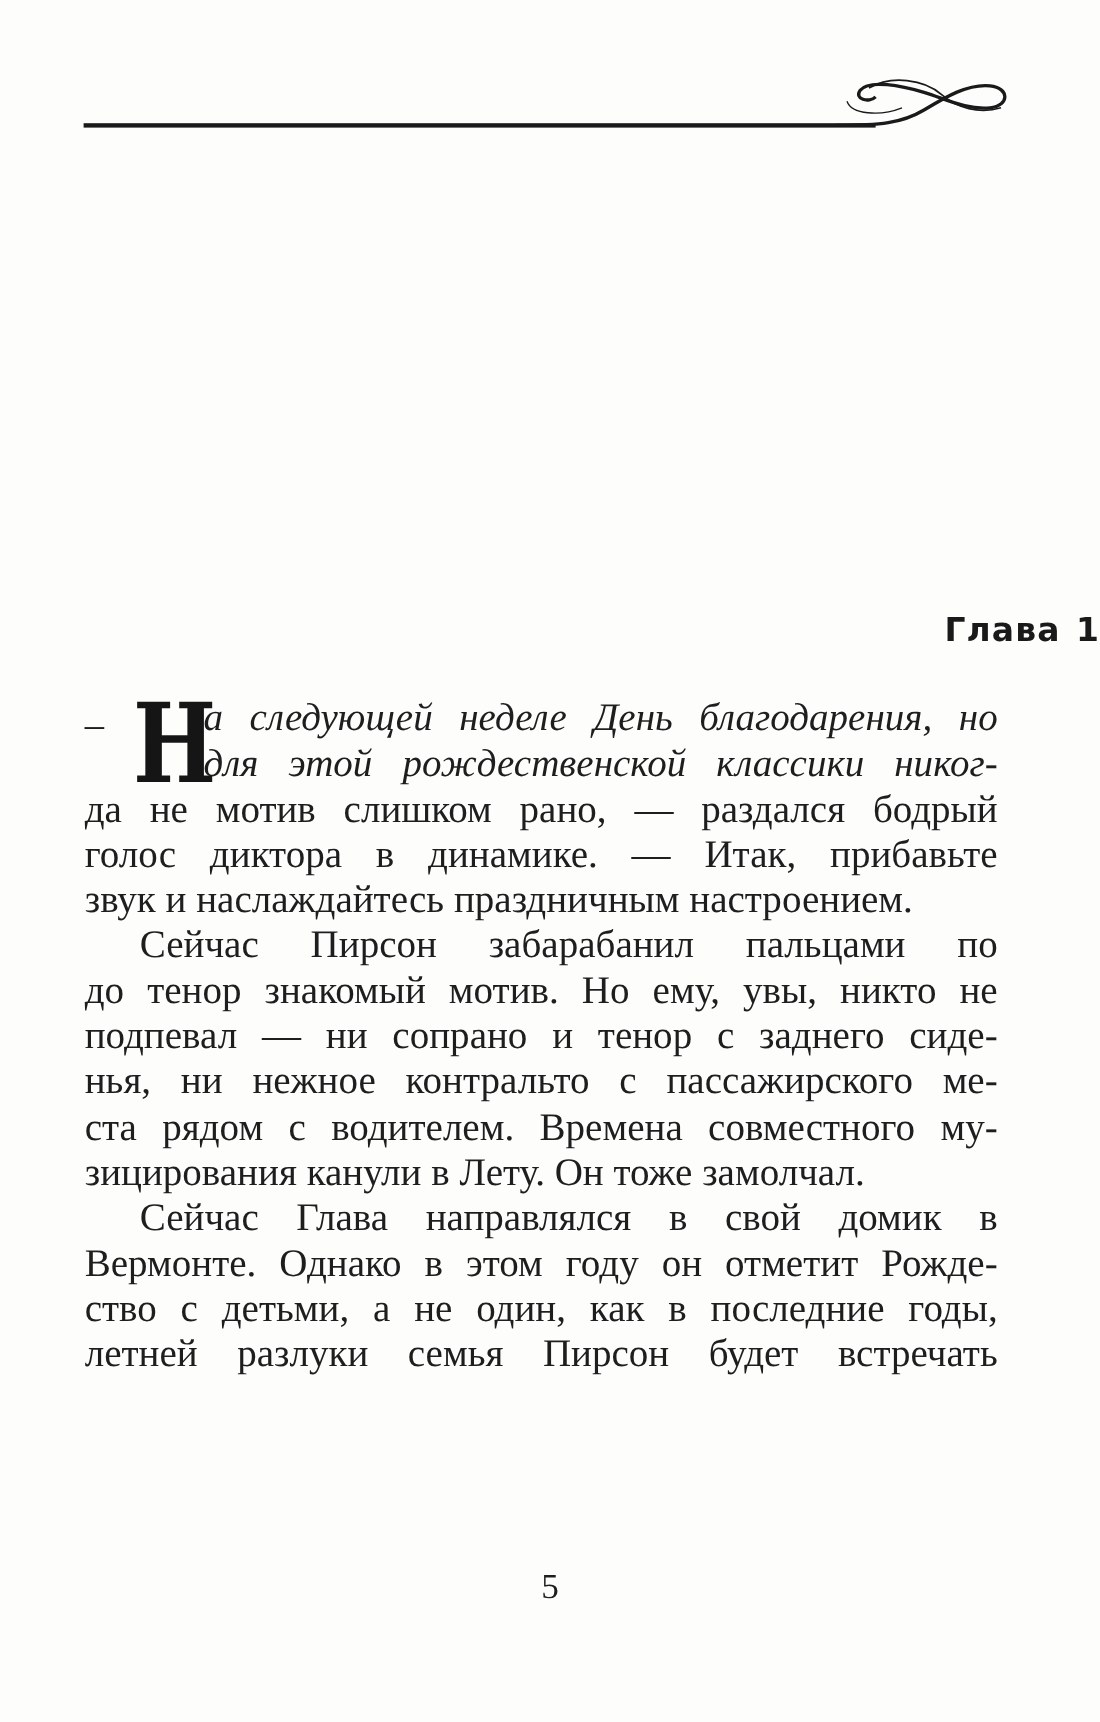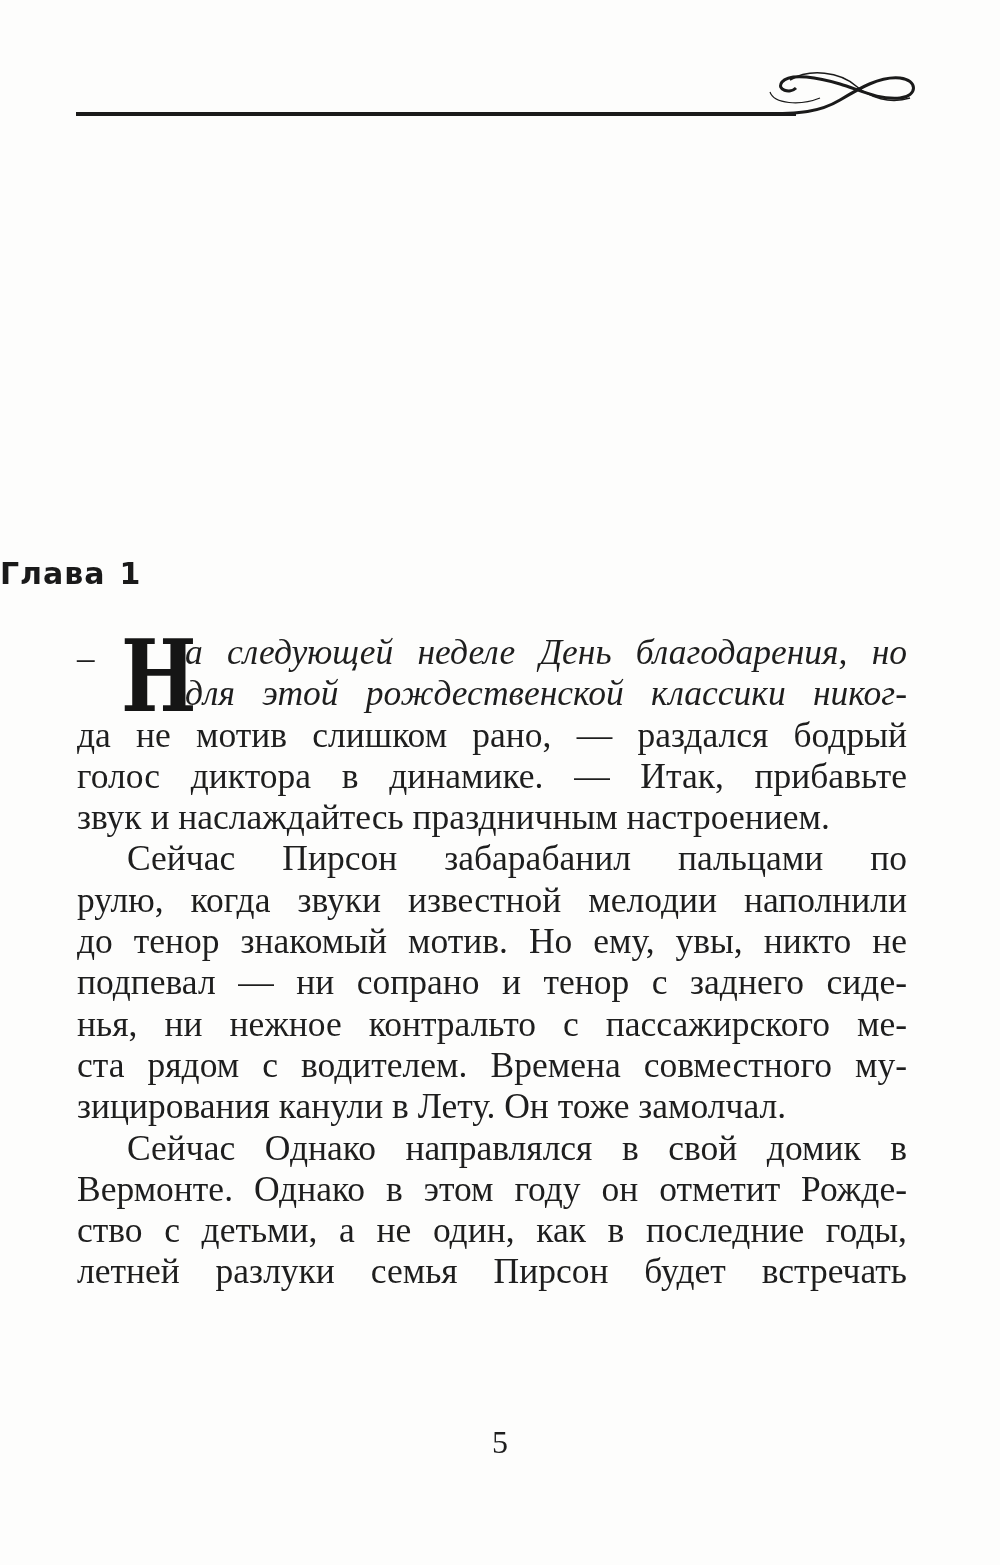--- a/index.html
+++ b/index.html
@@ -5,21 +5,21 @@
   html, body { margin: 0; padding: 0; }
   body {
     width: 1000px; height: 1565px; background: #fdfdfc; position: relative; overflow: hidden;
     font-family: "Liberation Serif", "DejaVu Serif", serif; color: #1e1e1e;
   }
   .header-rule {
     position: absolute; left: 76px; top: 112px; width: 720px; height: 4px; background: #1a1a1a;
   }
   .flourish { position: absolute; left: 760px; top: 62px; width: 160px; height: 60px; }
   .chapter-title {
-    position: absolute; left: 0; width: 1000px; top: 556px; text-align: left;
+    position: absolute; left: 0; width: 1000px; top: 556px; text-align: right;
     font-family: "DejaVu Sans", sans-serif; font-weight: bold; font-size: 30px; letter-spacing: 1px; color: #1a1a1a;
   }
   .chapter-title .num { margin-left: 14px; }
   .body-text {
     position: absolute; left: 77px; width: 830px; top: 632px;
     font-size: 35.5px; line-height: 41.3px;
   }
   .line { white-space: nowrap; text-align: justify; text-align-last: justify; height: 41.3px; }
   .line.last { text-align-last: left; }
   .indent { padding-left: 50px; }
@@ -54,28 +54,27 @@
     <span class="dropcap-dash">–</span>
     <span class="dropcap">Н</span>
     <div class="line dropcap-line">а следующей неделе День благодарения, но</div>
     <div class="line dropcap-line">для этой рождественской классики никог-</div>
     <div class="line">да не мотив слишком рано, — раздался бодрый</div>
     <div class="line">голос диктора в динамике. — Итак, прибавьте</div>
     <div class="line last">звук и наслаждайтесь праздничным настроением.</div>
   </div>
   <div>
     <div class="line indent">Сейчас Пирсон забарабанил пальцами по</div>
-    <div class="line">рулю, когда звуки известной мелодии наполнили</div>
     <div class="line">до тенор знакомый мотив. Но ему, увы, никто не</div>
     <div class="line">подпевал — ни сопрано и тенор с заднего сиде-</div>
     <div class="line">нья, ни нежное контральто с пассажирского ме-</div>
     <div class="line">ста рядом с водителем. Времена совместного му-</div>
     <div class="line last">зицирования канули в Лету. Он тоже замолчал.</div>
   </div>
   <div>
-    <div class="line indent">Сейчас Однако направлялся в свой домик в</div>
+    <div class="line indent">Сейчас Глава направлялся в свой домик в</div>
     <div class="line">Вермонте. Однако в этом году он отметит Рожде-</div>
     <div class="line">ство с детьми, а не один, как в последние годы,</div>
     <div class="line">летней разлуки семья Пирсон будет встречать</div>
   </div>
 </div>
 
 <div class="page-number">5</div>
 
 </body></html>

